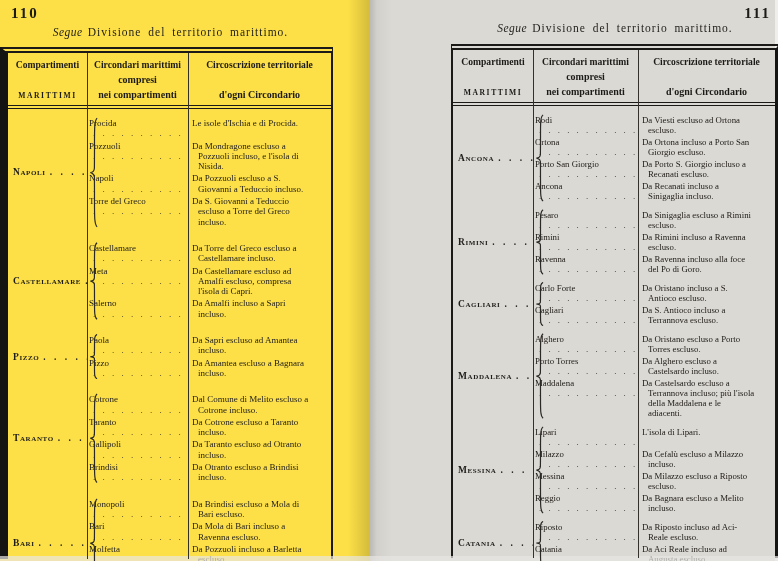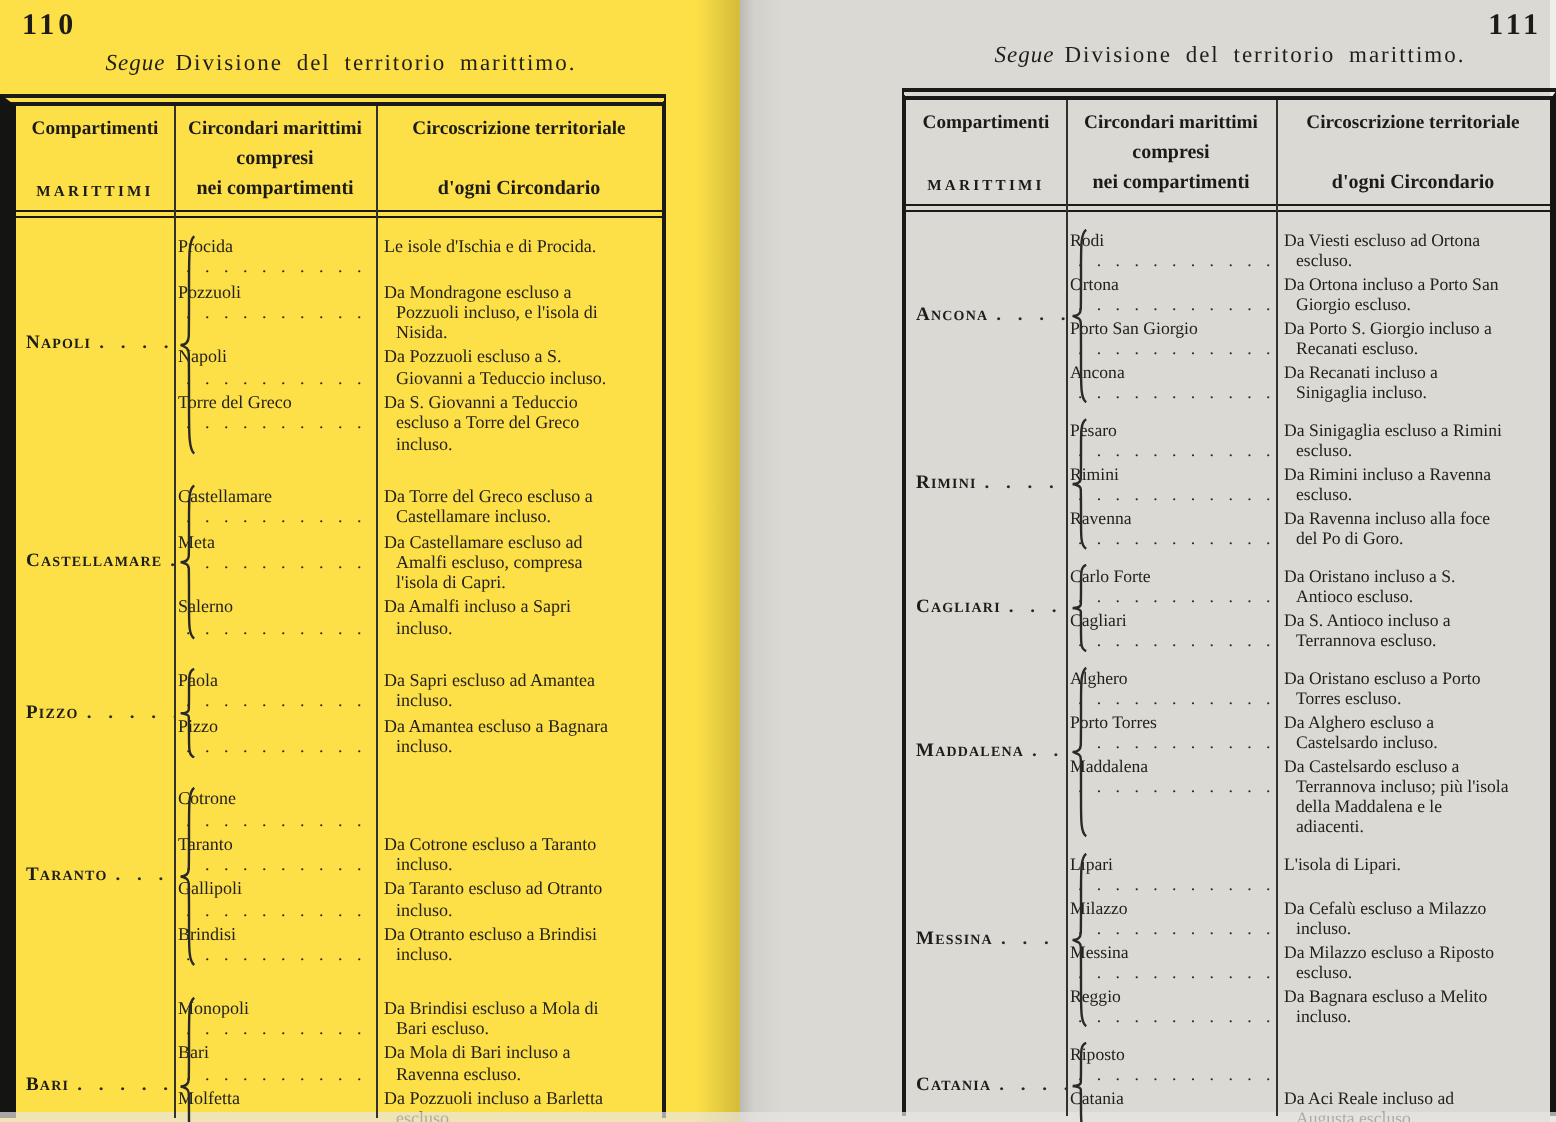--- a/index.html
+++ b/index.html
@@ -207,20 +207,21 @@
               <svg viewBox="0 0 10 100" preserveAspectRatio="none">
                 <path d="M9,1 C5,4 6.5,14 6,46 C5.8,49 4,50 1.5,50 C4,51 5.8,51 6,54 C6.5,86 5,96 9,99" fill="none" stroke="#2b2927" stroke-width="1.2" vector-effect="non-scaling-stroke"></path>
               </svg>
             </div>
           <div class="rows">
             <div class="row">
                 <div class="rname">
                   <span>Cotrone</span>
                   <span class="lead">. . . . . . . . . . . . . . .</span>
                 </div>
+                <div class="desc">Dal Comune di Melito escluso a Cotrone incluso.</div>
               </div>
             <div class="row">
                 <div class="rname">
                   <span>Taranto</span>
                   <span class="lead">. . . . . . . . . . . . . . .</span>
                 </div>
                 <div class="desc">Da Cotrone escluso a Taranto incluso.</div>
               </div>
             <div class="row">
                 <div class="rname">
@@ -501,20 +502,21 @@
               <svg viewBox="0 0 10 100" preserveAspectRatio="none">
                 <path d="M9,1 C5,4 6.5,14 6,46 C5.8,49 4,50 1.5,50 C4,51 5.8,51 6,54 C6.5,86 5,96 9,99" fill="none" stroke="#2b2927" stroke-width="1.2" vector-effect="non-scaling-stroke"></path>
               </svg>
             </div>
           <div class="rows">
             <div class="row">
                 <div class="rname">
                   <span>Riposto</span>
                   <span class="lead">. . . . . . . . . . . . . . .</span>
                 </div>
+                <div class="desc">Da Riposto incluso ad Aci-Reale escluso.</div>
               </div>
             <div class="row">
                 <div class="rname">
                   <span>Catania</span>
                   <span class="lead">. . . . . . . . . . . . . . .</span>
                 </div>
                 <div class="desc">Da Aci Reale incluso ad Augusta escluso.</div>
               </div>
           </div>
         </div>

